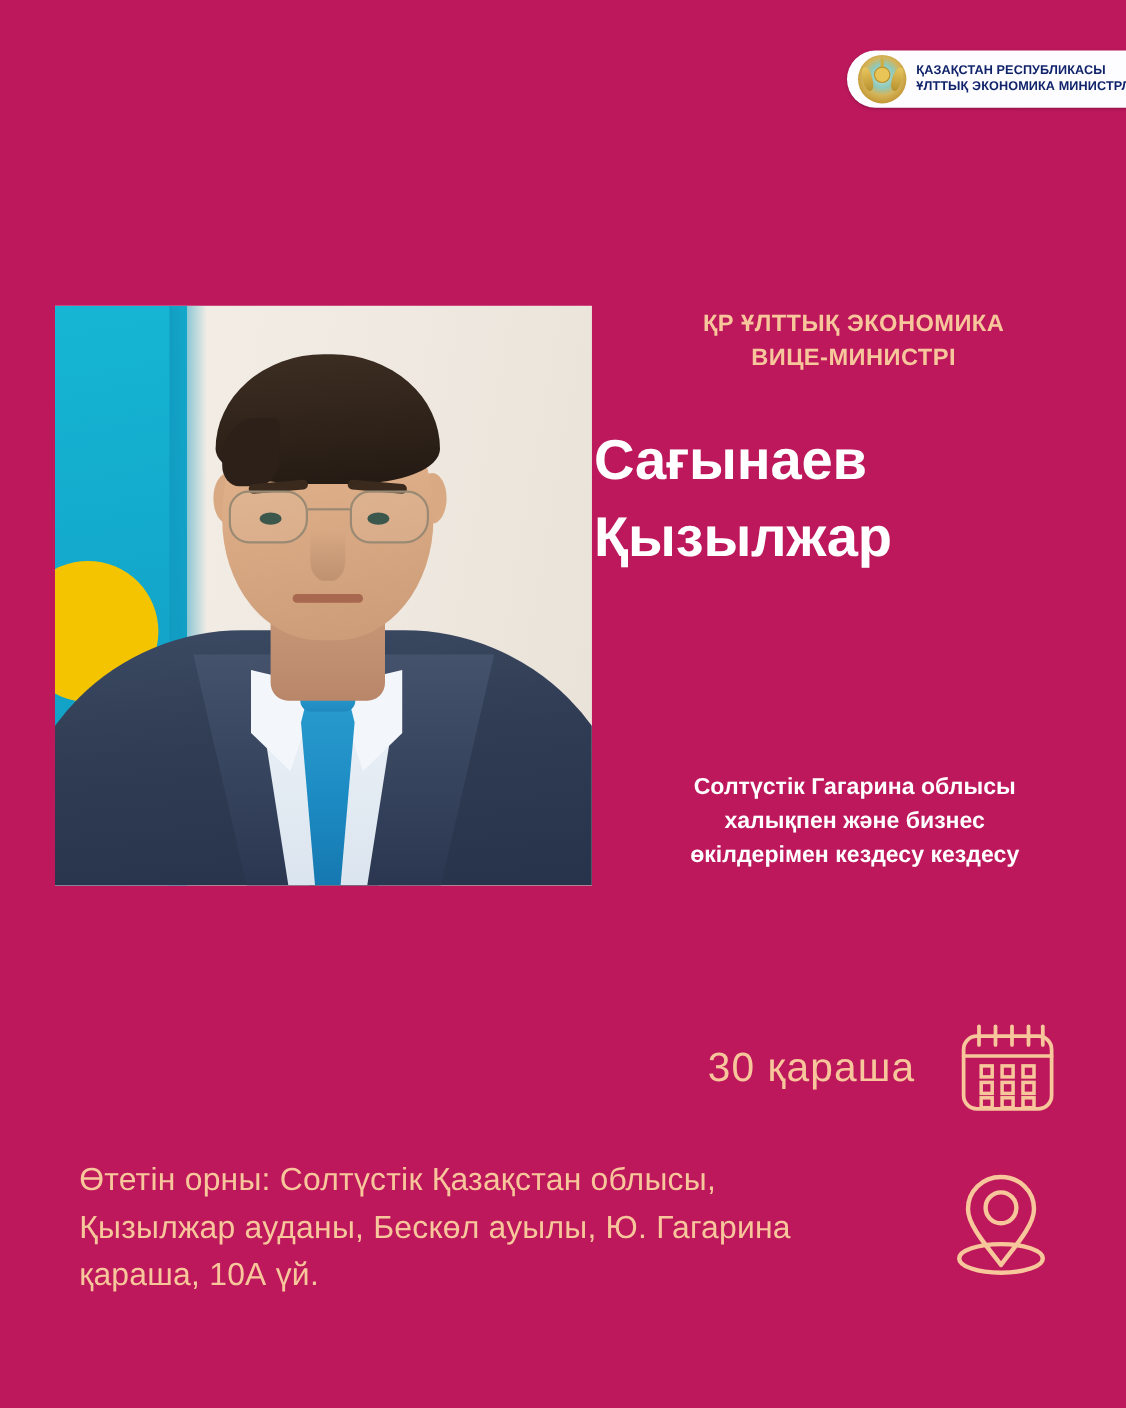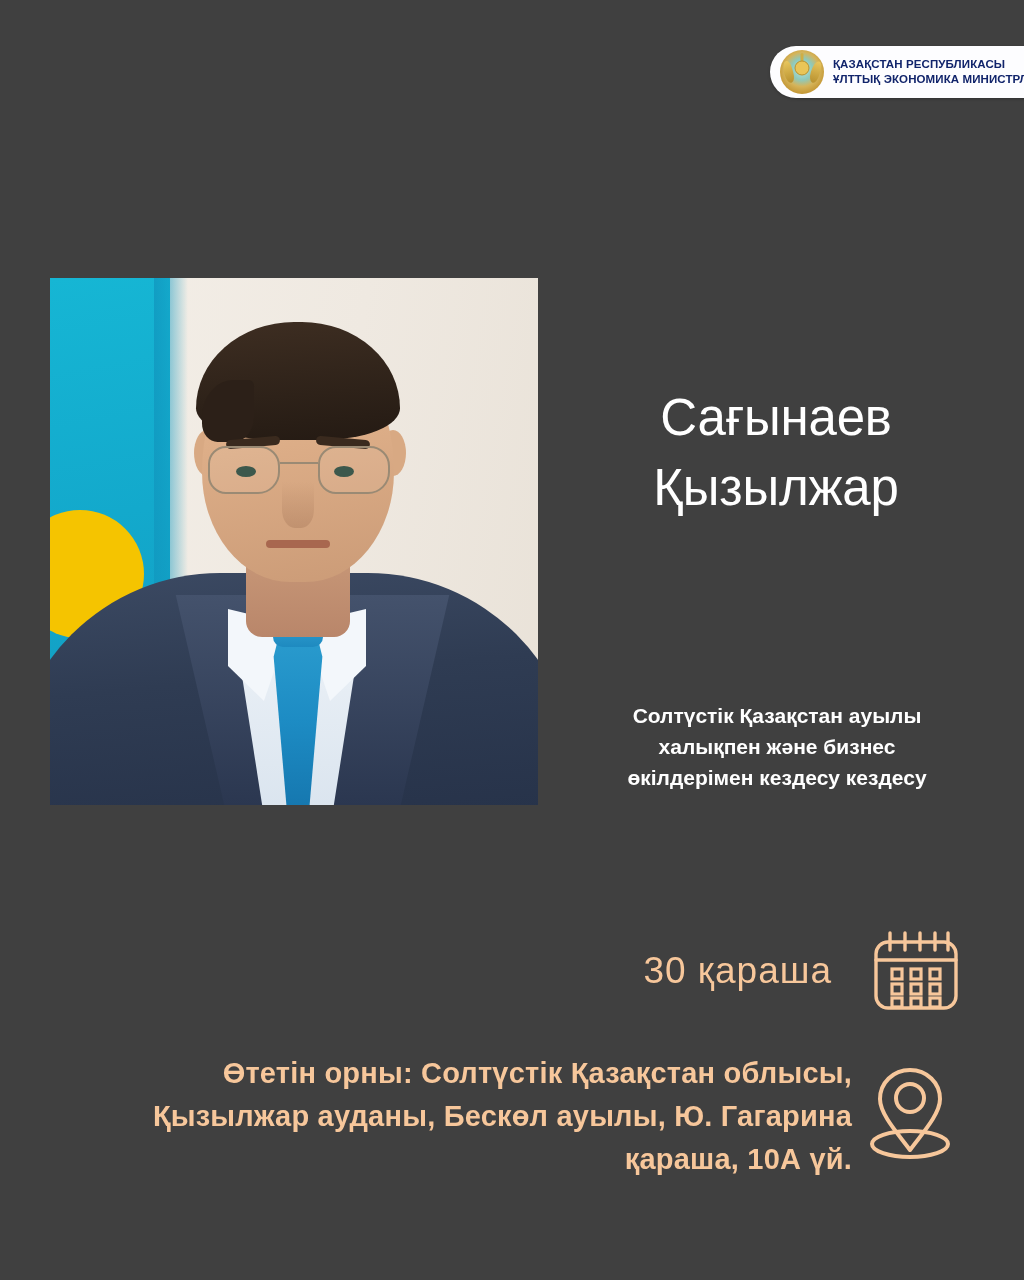--- a/index.html
+++ b/index.html
@@ -7,21 +7,21 @@
     margin: 0;
     padding: 0;
     background: #222;
   }
   * { box-sizing: border-box; }
 
   .poster {
     position: relative;
     width: 1024px;
     height: 1280px;
-    background: #404040;
+    background: #be185d;
     overflow: hidden;
     font-family: "Liberation Sans", "DejaVu Sans", sans-serif;
     -webkit-font-smoothing: antialiased;
   }
 
   
   .ministry-badge {
     position: absolute;
     top: 46px;
     left: 770px;
@@ -276,26 +276,25 @@
     text-align: center;
     color: #F7C79B;
     font-weight: 700;
     font-size: 21.5px;
     line-height: 1.42;
     letter-spacing: 0.4px;
   }
 
   .person-name {
     position: absolute;
-    left: 560px;
+    left: 540px;
     top: 383px;
     width: 432px;
-    text-align: center;
     color: #ffffff;
-    font-weight: 400;
+    font-weight: 700;
     font-size: 51px;
     line-height: 1.38;
     letter-spacing: -0.2px;
   }
 
   .event-desc {
     position: absolute;
     left: 560px;
     top: 700px;
     width: 434px;
@@ -326,24 +325,24 @@
     white-space: nowrap;
   }
   .cal-icon { width: 88px; height: 82px; flex: 0 0 88px; }
 
   
   .address-block {
     position: absolute;
     left: 72px;
     top: 1052px;
     width: 780px;
-    text-align: right;
+    text-align: left;
     color: #F7C79B;
     font-size: 29px;
-    font-weight: 700;
+    font-weight: 400;
     line-height: 1.48;
     letter-spacing: 0.2px;
   }
   .pin-icon {
     position: absolute;
     left: 866px;
     top: 1064px;
     width: 88px;
     height: 98px;
   }
@@ -404,28 +403,32 @@
       <div class="glasses">
         <span class="lens l"></span>
         <span class="bridge"></span>
         <span class="lens r"></span>
       </div>
       <div class="nose"></div>
       <div class="mouth"></div>
     </div>
   </div>
 
+  <div class="role-title">
+    <div>ҚР  ҰЛТТЫҚ ЭКОНОМИКА</div>
+    <div>ВИЦЕ-МИНИСТРІ</div>
+  </div>
 
   <div class="person-name">
     <div>Сағынаев</div>
     <div>Қызылжар</div>
   </div>
 
   <div class="event-desc">
-    <div>Солтүстік Қазақстан ауылы</div>
+    <div>Солтүстік Гагарина облысы</div>
     <div>халықпен және бизнес</div>
     <div>өкілдерімен кездесу кездесу</div>
   </div>
 
   <div class="date-row">
     <div class="date-text">30  қараша</div>
     <svg class="cal-icon" viewBox="0 0 88 82">
       <g fill="none" stroke="#F7C79B" stroke-width="3.4" stroke-linecap="round">
         <rect x="4" y="12" width="80" height="66" rx="12"></rect>
         <line x1="4" y1="30" x2="84" y2="30"></line>

